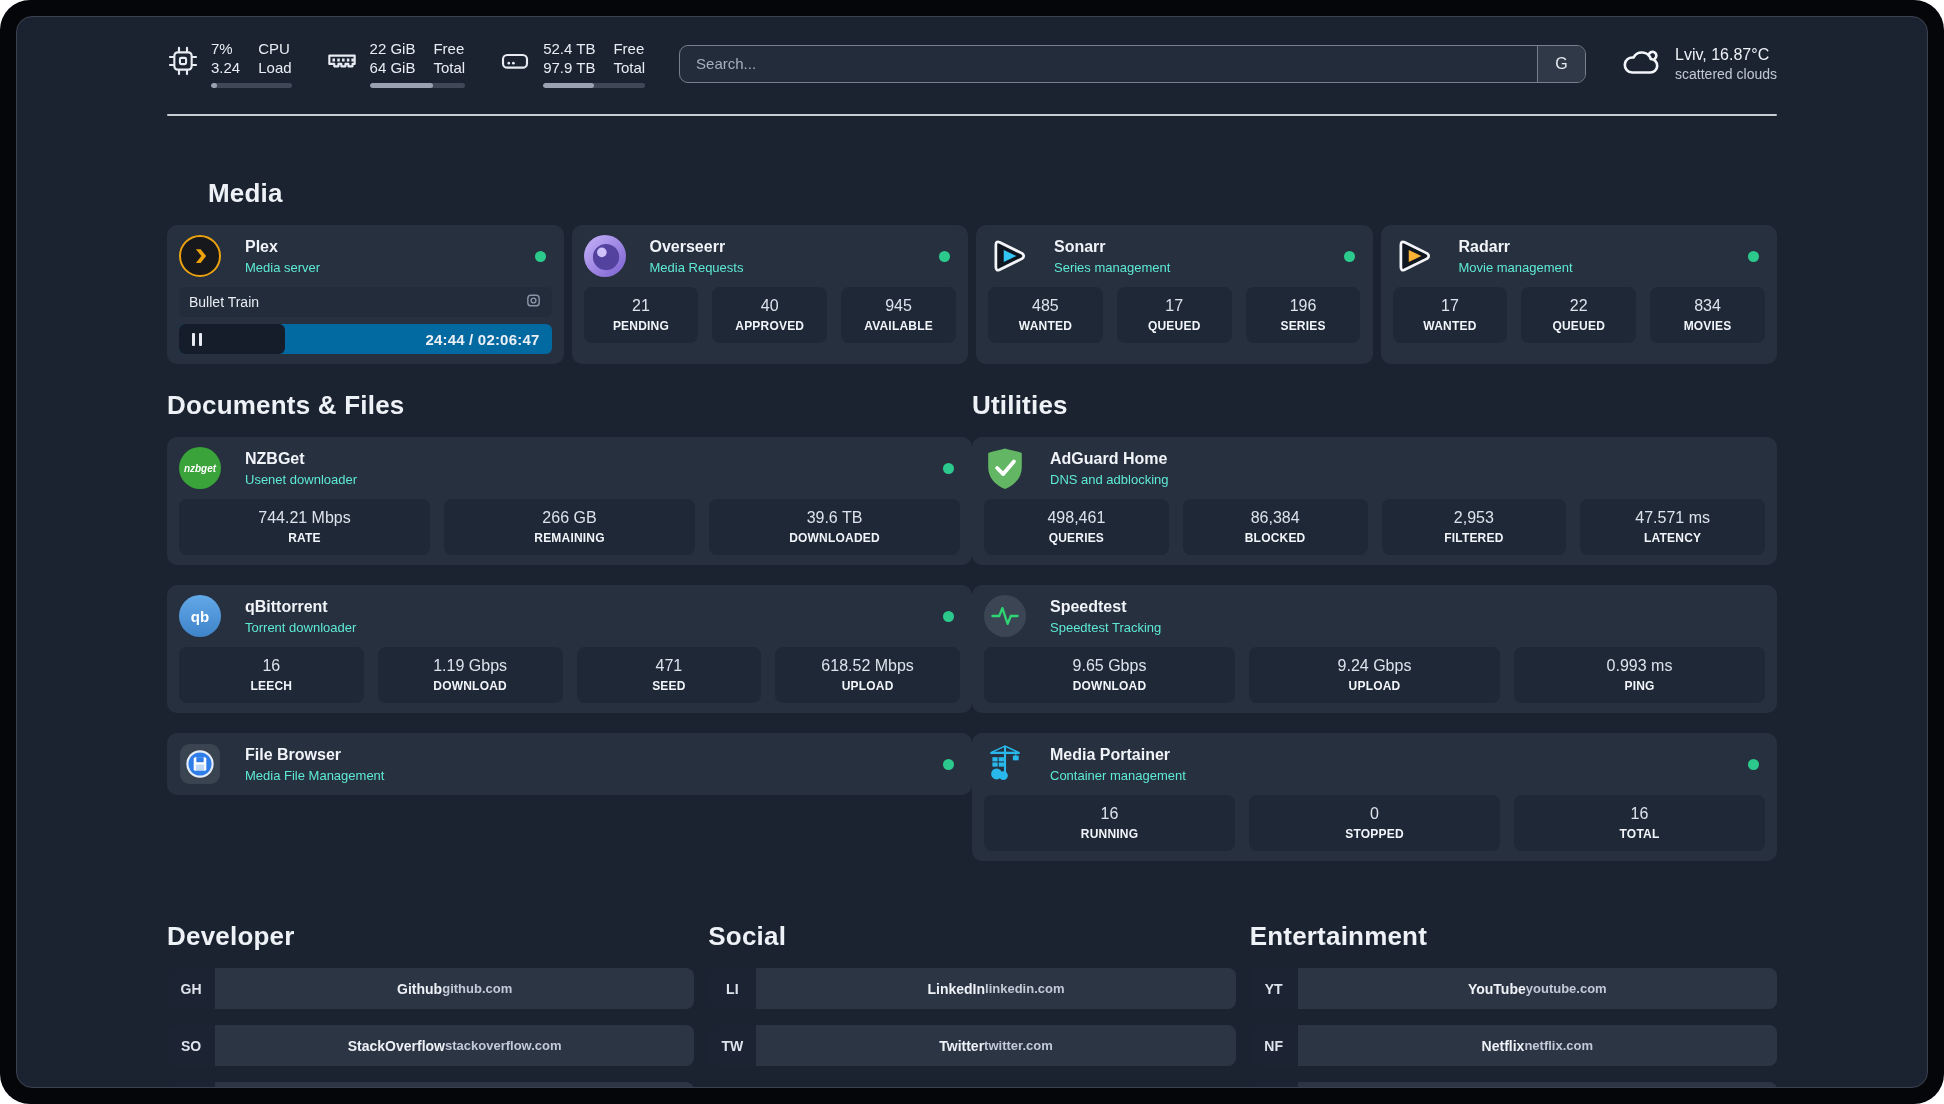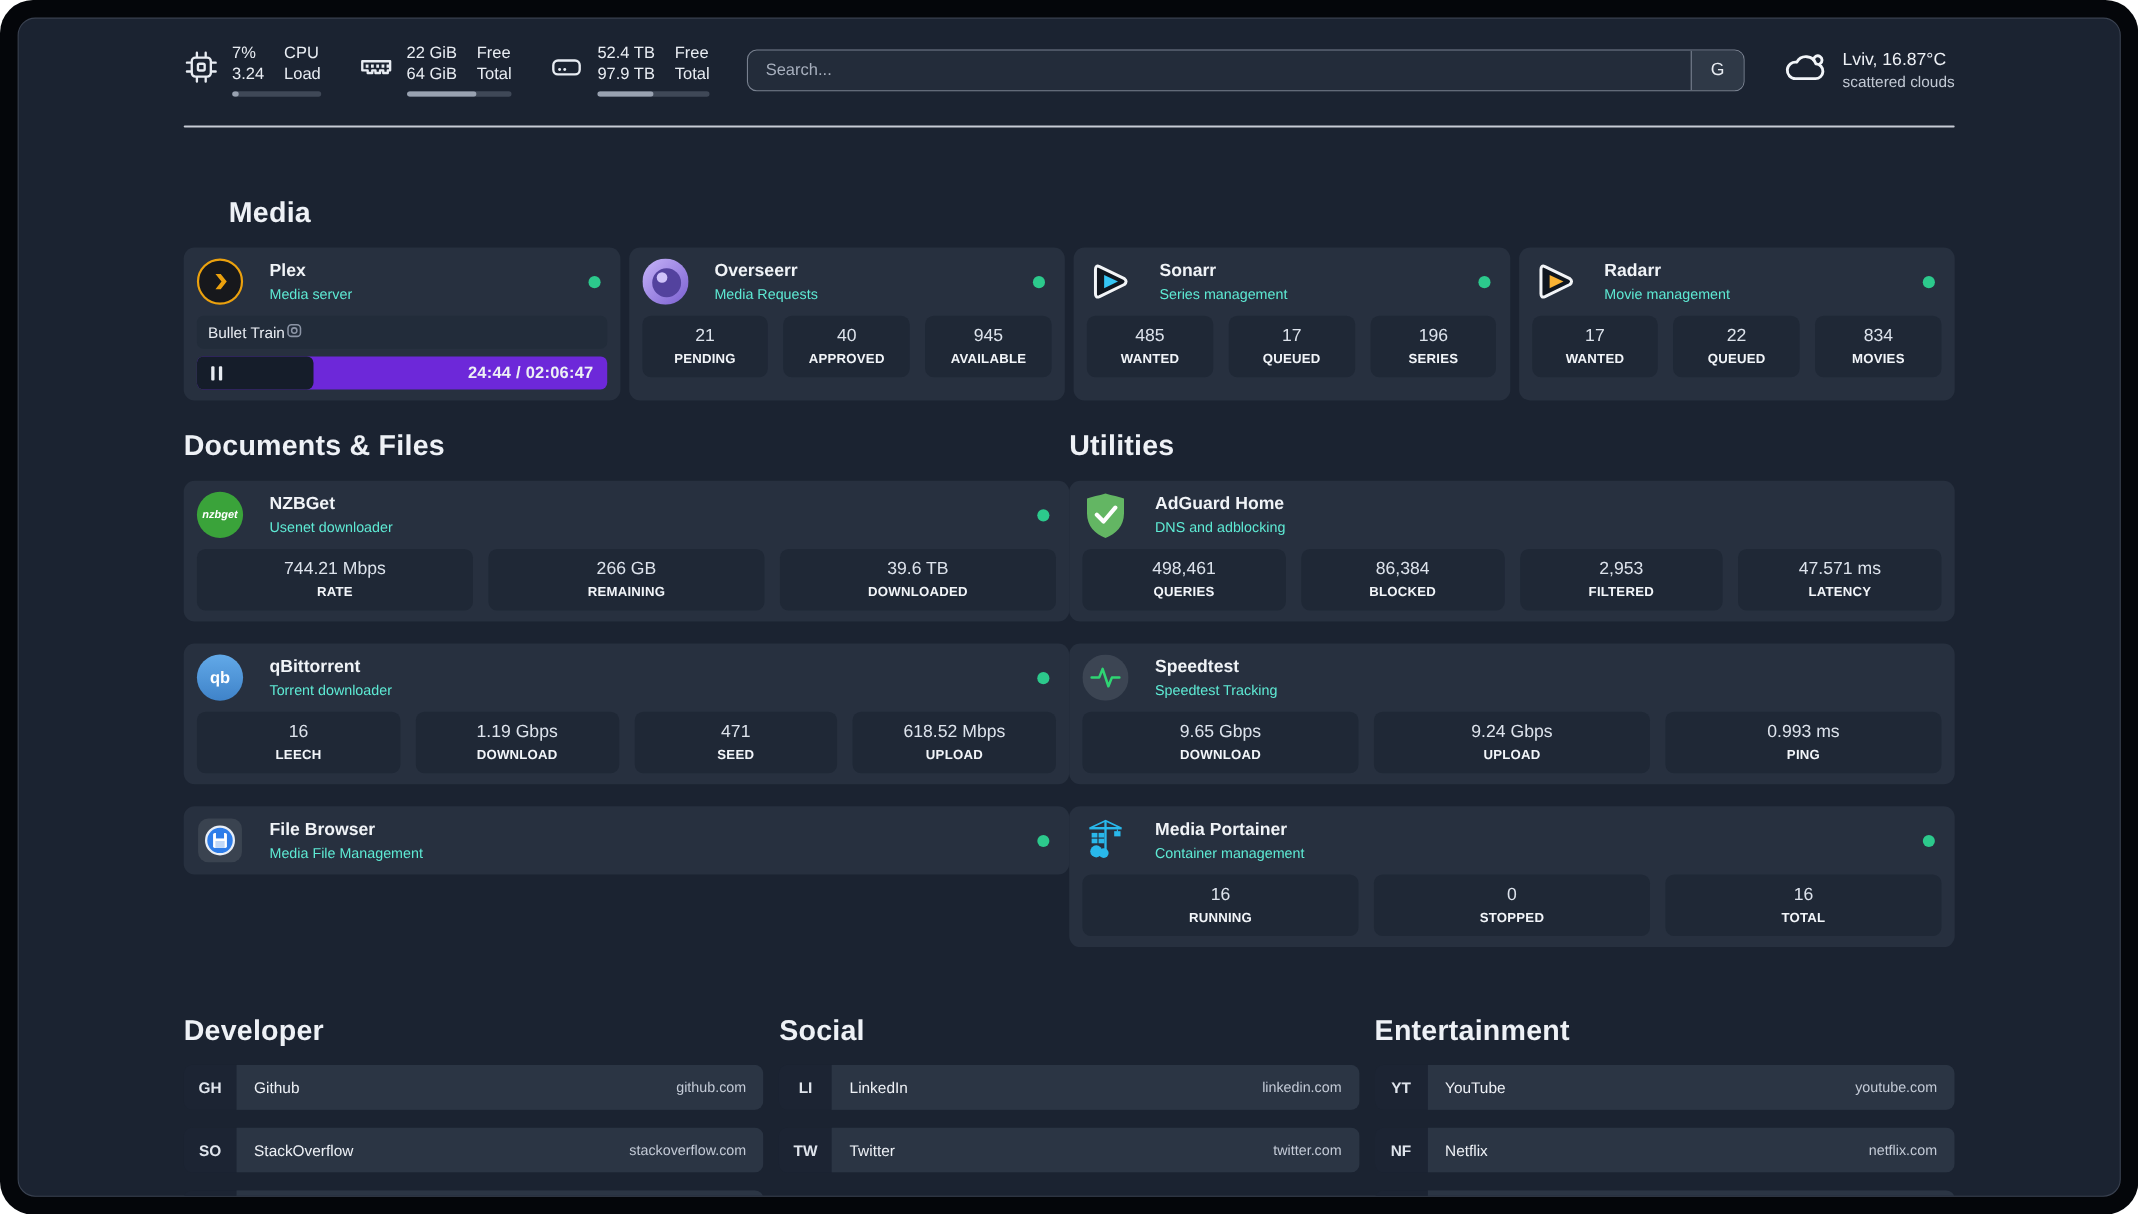--- a/index.html
+++ b/index.html
@@ -63,38 +63,38 @@
               justify-content:center; flex:none; }
   .plex-ic { background:#17181c; border:2.5px solid #eba10e; }
   .nzb-ic { background:#3aa33a; }
   .nzb-ic span { font-size:10px; font-weight:700; color:#ffffff; font-style:italic; }
   .qb-ic { background:linear-gradient(180deg,#62a9e8,#3f83c9); }
   .qb-ic span { font-size:15px; font-weight:700; color:#fff; }
   .svg-ic { width:42px; height:42px; flex:none; display:flex; align-items:center; justify-content:center; }
 
   
   .plex-row { margin-top:10px; background:#222c3a; border-radius:6px; padding:5px 10px;
-              display:flex; align-items:center; 
+              display:flex; align-items:center; justify-content:space-between;
               font-size:14px; color:#e8ecf2; }
-  .plex-player { margin-top:7px; background:#6d28d9; border-radius:6px; height:30px;
+  .plex-player { margin-top:7px; background:#0369a1; border-radius:6px; height:30px;
                  display:flex; align-items:center; justify-content:space-between; padding-right:12px; }
   .pause-pill { height:100%; width:106px; background:#151d2a; border-radius:6px;
                 display:flex; align-items:center; padding-left:13px; gap:4px; cursor:pointer; }
   .pause-pill i { width:3px; height:13px; background:#e8ecf2; border-radius:1px; display:block; }
   .ptime { font-size:15px; font-weight:600; color:#edf0f5; letter-spacing:.2px; }
 
   
   .grid3 { display:grid; grid-template-columns:repeat(3,1fr); gap:14px; }
   .bm-col h2 { margin-bottom:16px; }
   .bm-rows { display:flex; flex-direction:column; gap:16px; }
   .bm-row { display:flex; height:41px; border-radius:8px; overflow:hidden; cursor:pointer; }
   .bm-abbr { width:48px; background:#1c2433; color:#dfe4ec; font-size:14px; font-weight:600;
              display:flex; align-items:center; justify-content:center; flex:none; }
   .bm-main { flex:1; background:#2b3544; display:flex; align-items:center;
-             justify-content:space-between; padding:12px 16px; }
+             justify-content:center; padding:12px 16px;font-weight:bold; }
   .bm-label { font-size:14px; color:#eef1f6; }
   .bm-url { font-size:13px; color:#c3cad6; }
 </style>
 </head>
 <body>
 
 <div class="frame">
 <div class="dashboard">
 
   <div class="header">

